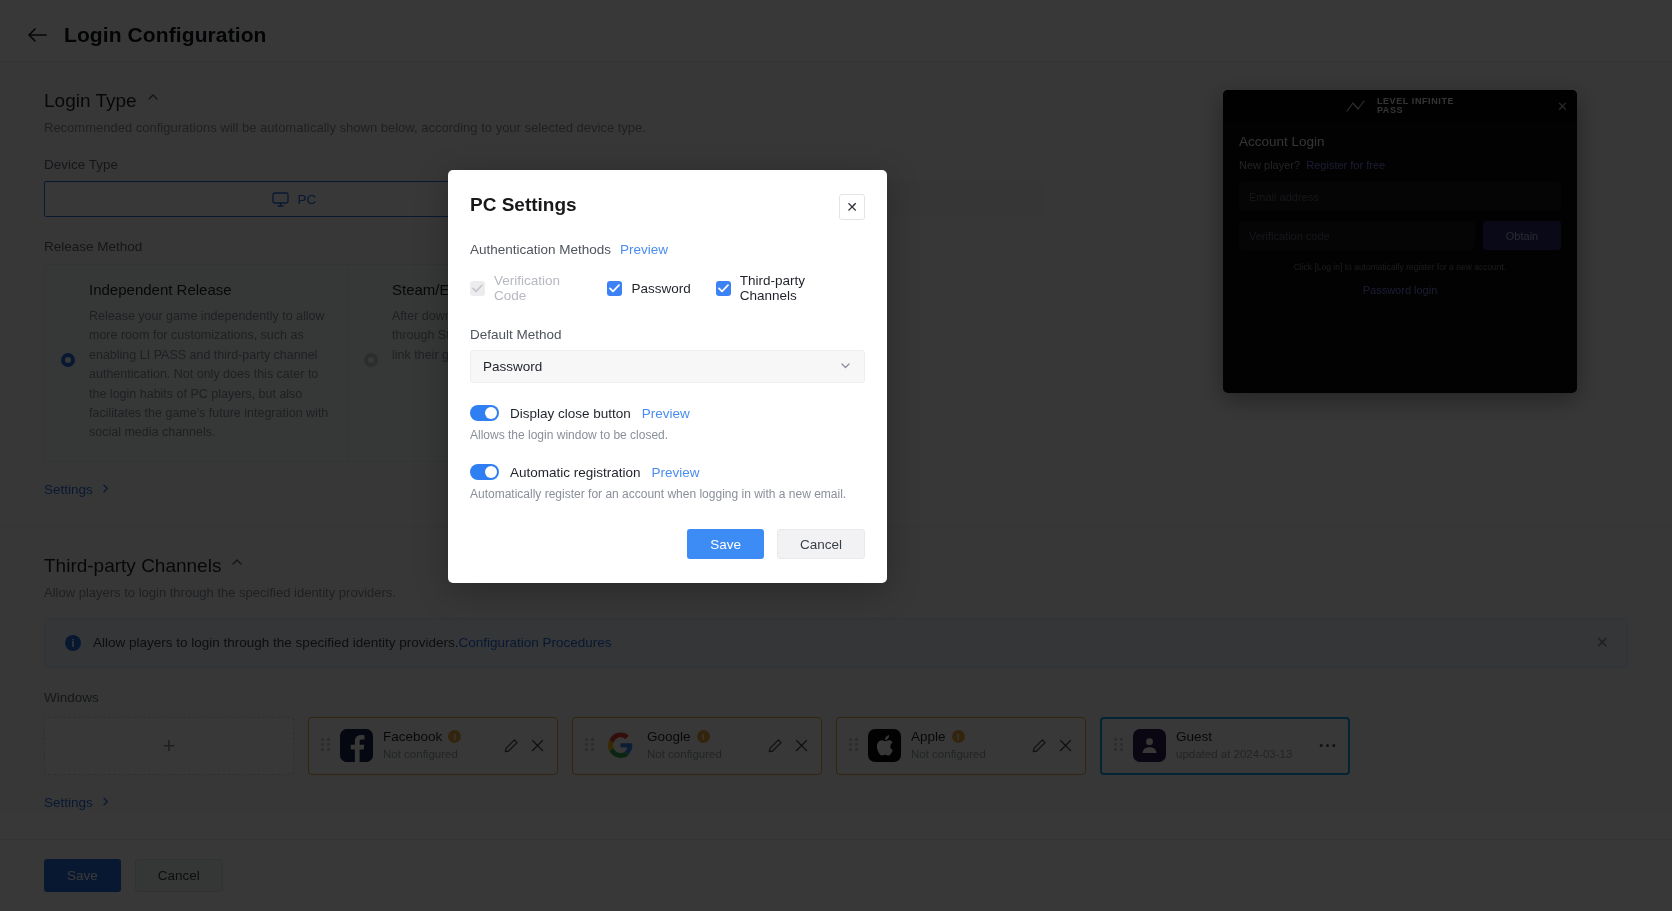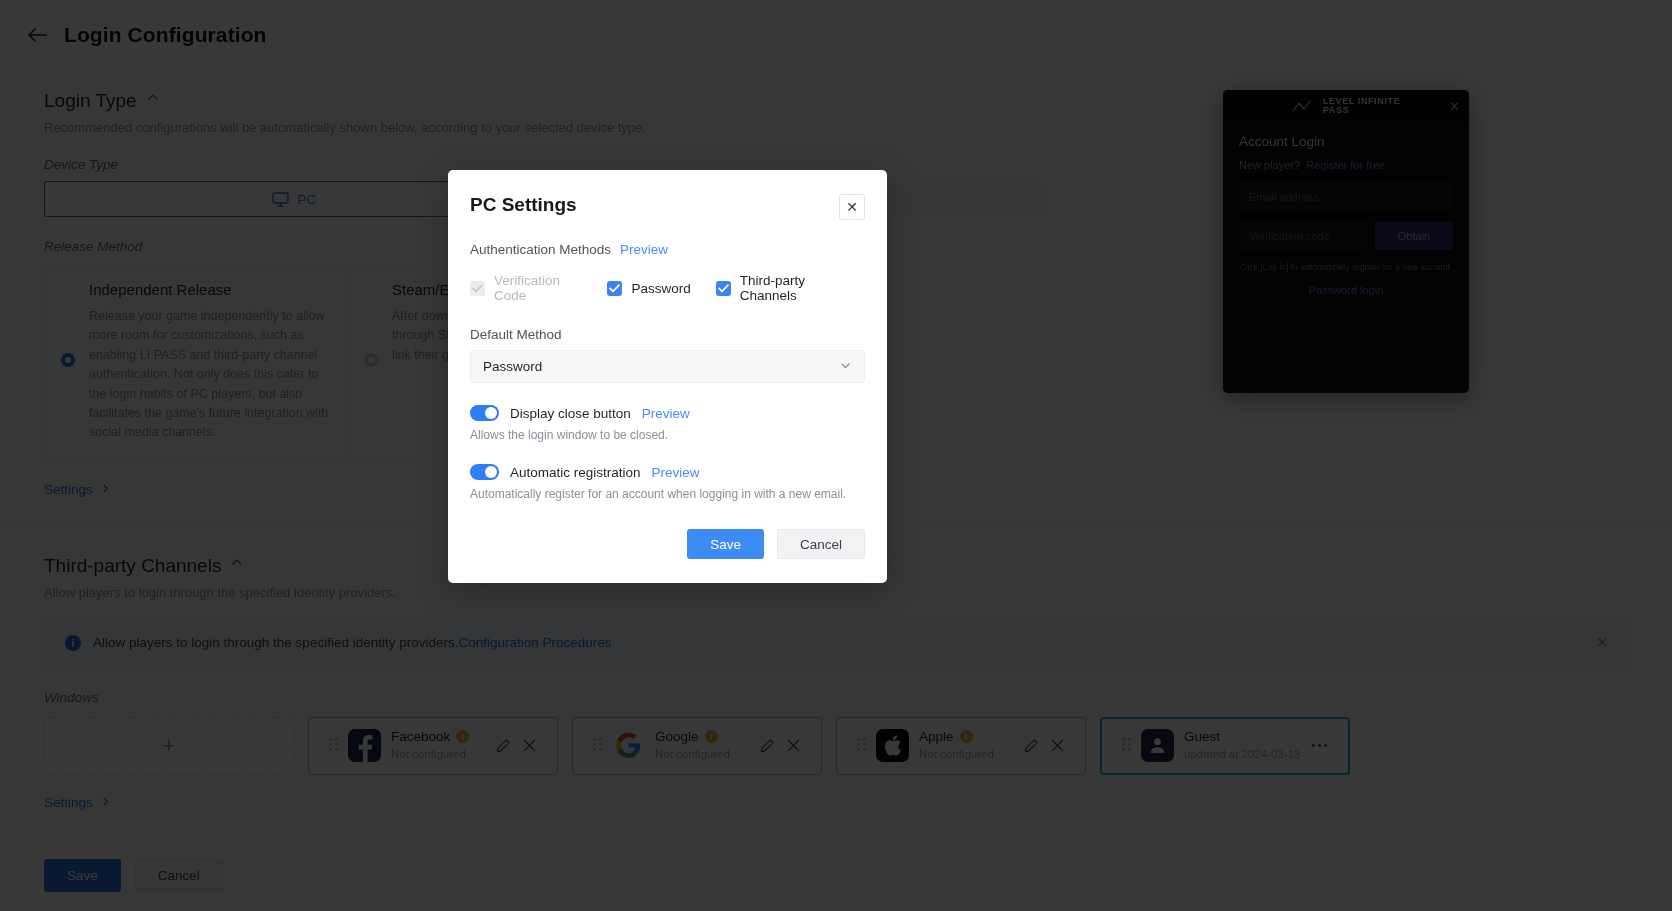--- a/index.html
+++ b/index.html
@@ -25,21 +25,21 @@
   .page-title { font-size: 21px; font-weight: bold; color: #0f1217; letter-spacing: .1px; }
 
   .content { padding: 0 44px; background: #fafbfc; min-height: 740px; position: relative; }
 
   .section { padding-top: 28px; }
   .sec-head { display: flex; align-items: flex-start; gap: 9px; }
   .sec-title { font-size: 19px; color: #1f2329; }
   .chev-up { width: 14px; height: 14px; display: inline-block; }
   .sec-sub { font-size: 13px; color: #8a8f99; margin-top: 8px; }
 
-  .field-label { font-size: 13.5px; color: #606570; margin: 22px 0 9px; font-style: italic; }
+  .field-label { font-size: 13.5px; color: #606570; margin: 22px 0 9px; }
 
   .devtabs { display: flex; width: 1000px; height: 36px; border-radius: 3px; overflow: visible; }
   .devtab {
     flex: 1; display: flex; align-items: center; justify-content: center; gap: 9px;
     font-size: 13.5px; color: #4a4f58; background: #f3f4f6; cursor: pointer;
     border: 1px solid transparent;
   }
   .devtab.active { background: #ffffff; color: #2a6fe0; border: 1px solid #2a6fe0; border-radius: 2px; }
   .devtab svg { display: block; }
 
@@ -73,21 +73,21 @@
   .banner-x { margin-left: auto; color: #8a8f99; font-size: 16px; cursor: pointer; }
 
   .chan-row { display: flex; align-items: center; gap: 14px; margin-top: 12px; }
   .add-card {
     width: 250px; height: 58px; border: 1px dashed #d6d9de; border-radius: 4px; background: #fff;
     display: flex; align-items: center; justify-content: center; color: #8a8f99; font-size: 22px;
     cursor: pointer;
   }
   .chan-card {
     height: 58px; border-radius: 4px; background: #fff;
-    display: flex; align-items: center; padding: 0 20px; gap: 10px;
+    display: flex; align-items: center; padding: 0 12px; gap: 10px;
   }
   .chan-card.warn { border: 1px solid #e8a33d; width: 250px; }
   .chan-card.plain { border: 2px solid #0ea5e9; width: 250px; }
   .drag-dots { width: 9px; height: 16px; display: grid; grid-template-columns: 3px 3px;
     grid-auto-rows: 3px; gap: 2px 3px; flex: none; }
   .drag-dots i { background: #c2c6cd; border-radius: 1px; display: block; width: 3px; height: 3px; }
   .chan-logo { width: 33px; height: 33px; border-radius: 7px; flex: none;
     display: flex; align-items: center; justify-content: center; overflow: hidden; }
   .chan-meta { flex: 1; min-width: 0; }
   .chan-name { font-size: 13.5px; color: #1f2329; display: flex; align-items: center; gap: 6px; }
@@ -101,21 +101,21 @@
     position: absolute; left: 0; right: 0; bottom: 0; height: 72px; background: #ffffff;
     border-top: 1px solid #e9ebef; display: flex; align-items: center; gap: 14px; padding: 0 44px;
   }
   .btn { height: 33px; padding: 0 22px; border-radius: 3px; font-size: 13.5px; cursor: pointer;
     display: flex; align-items: center; justify-content: center; border: 1px solid transparent; }
   .btn-primary { background: #2a6fe0; color: #fff; }
   .btn-ghost { background: #f2f3f5; color: #3a3f47; border-color: #e2e4e8; }
 
   
   .preview-widget {
-    position: absolute; left: 1223px; top: 90px; width: 246px; height: 303px;
+    position: absolute; left: 1223px; top: 90px; width: 354px; height: 303px;
     background: #0a0a0d; border-radius: 5px; overflow: hidden;
     box-shadow: 0 6px 24px rgba(0,0,0,.35);
   }
   .pw-head { height: 32px; background: #050507; display: flex; align-items: center;
     justify-content: center; position: relative; }
   .pw-logo { display: flex; align-items: center; gap: 5px; }
   .pw-logo-txt { color: #e8e9ee; font-size: 9px; font-weight: bold; letter-spacing: .6px; line-height: 1.05; }
   .pw-x { position: absolute; right: 9px; top: 9px; color: #b9bcc4; font-size: 13px; cursor: pointer; }
   .pw-body { padding: 12px 16px 0; }
   .pw-title { color: #e9eaee; font-size: 13.5px; margin-bottom: 10px; }

